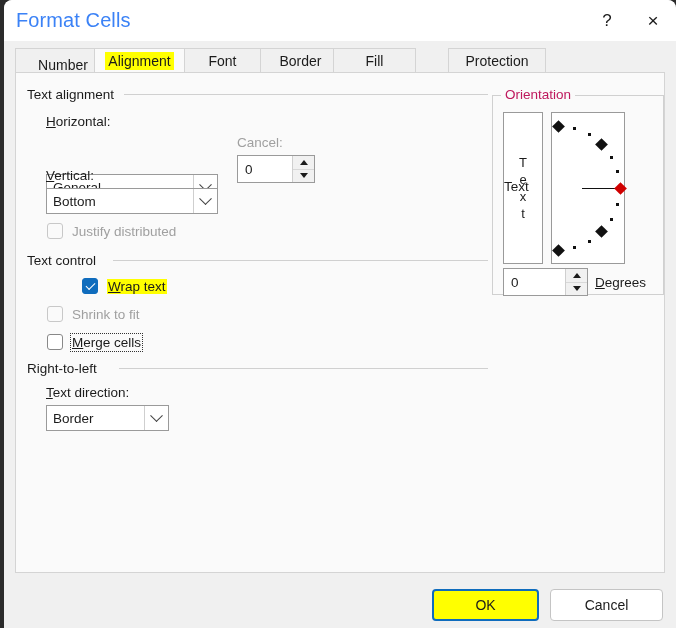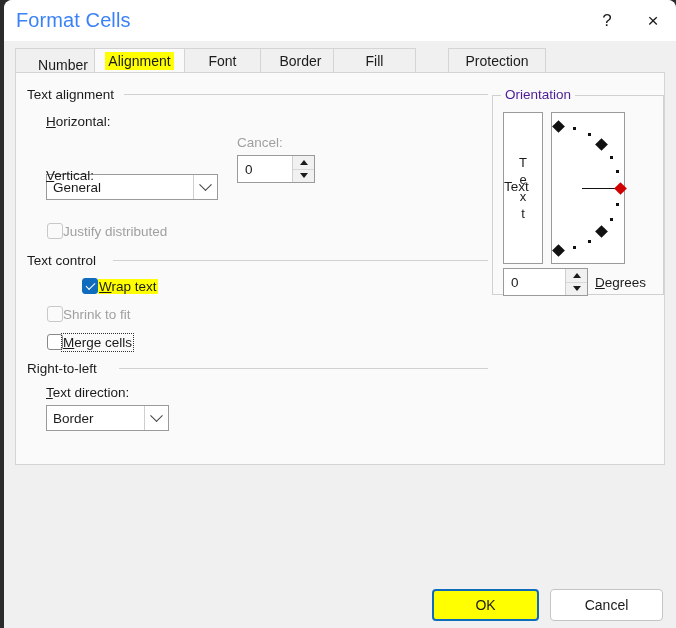--- a/index.html
+++ b/index.html
@@ -56,21 +56,21 @@
     border-right: 1px solid #d4d4d4;
     border-top: 1px solid #d4d4d4;
     cursor: default;
   }
   .tab.selected { background: #fafafa; border-bottom: 1px solid #fafafa; height: 26px; }
   .tab .hl { background: #ffff00; padding: 1px 3px; }
 
   
   #panel {
     position: absolute; left: 11px; top: 72px;
-    width: 650px; height: 393px;
+    width: 650px; height: 501px;
     background: #fafafa;
     border: 1px solid #d4d4d4;
     text-decoration: underline;
   }
 
   
   .grouplabel {
     position: absolute;
     font-size: 13.5px; color: #1b1b1b;
     background: #fafafa;
@@ -134,34 +134,34 @@
     display: flex; align-items: center; justify-content: center;
     flex: 0 0 auto;
   }
   .cbox.checked { background: #0f6cbd; border-color: #0f6cbd; }
   .cbox.dis { border-color: #c8c8c8; background: #fafafa; }
   .cbox .tick {
     width: 9px; height: 5px;
     border-left: 1.8px solid #fff; border-bottom: 1.8px solid #fff;
     transform: rotate(-45deg) translate(1px,-1px);
   }
-  .cblabel { font-size: 13.5px; color: #1b1b1b; white-space: nowrap; }
+  .cblabel { font-size: 13.5px; color: #1b1b1b; margin-left: 9px; white-space: nowrap; }
   .cblabel.dis { color: #a0a0a0; }
   .cblabel.hl { background: #ffff00; padding: 0 1px; }
   .cblabel.focus { outline: 1px dotted #333; outline-offset: 1px; }
 
   
   #orient-box {
     position: absolute; left: 488px; top: 95px;
     width: 172px; height: 200px;
     border: 1px solid #d0d0d0;
   }
   #orient-label {
     position: absolute; left: 497px; top: 87px;
-    font-size: 13.5px; color: #4c1d95; background: #fafafa; padding: 0 4px;
+    font-size: 13.5px; color: #be185d; background: #fafafa; padding: 0 4px;
   }
   #vert-text-box {
     position: absolute; left: 499px; top: 112px;
     width: 40px; height: 152px;
     background: #fff; border: 1px solid #9a9a9a;
     display: flex; flex-direction: column;
     align-items: center; justify-content: center;
   }
   #vert-text-box span { font-size: 13px; color: #1b1b1b; line-height: 17px; }
   #dial {
@@ -248,20 +248,26 @@
             <div class="tri-u"></div>
           </div>
         <div class="dn">
             <div class="tri-d"></div>
           </div>
       </div>
     </div>
 
     <div class="lbl" style="left:30px; top:95px;">
       <span class="acc">V</span><span>ertical:</span>
+    </div>
+    <div class="combo" style="left:30px; top:115px; width:172px;">
+      <div class="val">Bottom</div>
+      <div class="arrowbox">
+          <div class="chev"></div>
+        </div>
     </div>
 
     <div class="cbrow" style="left:31px; top:150px;">
       <div class="cbox dis"></div>
       <div class="cblabel dis">Justify distributed</div>
     </div>
 
     <div class="grouplabel" style="left:11px; top:180px;">Text control</div>
     <div class="groupline" style="left:97px; top:187px; width:375px;"></div>
 

